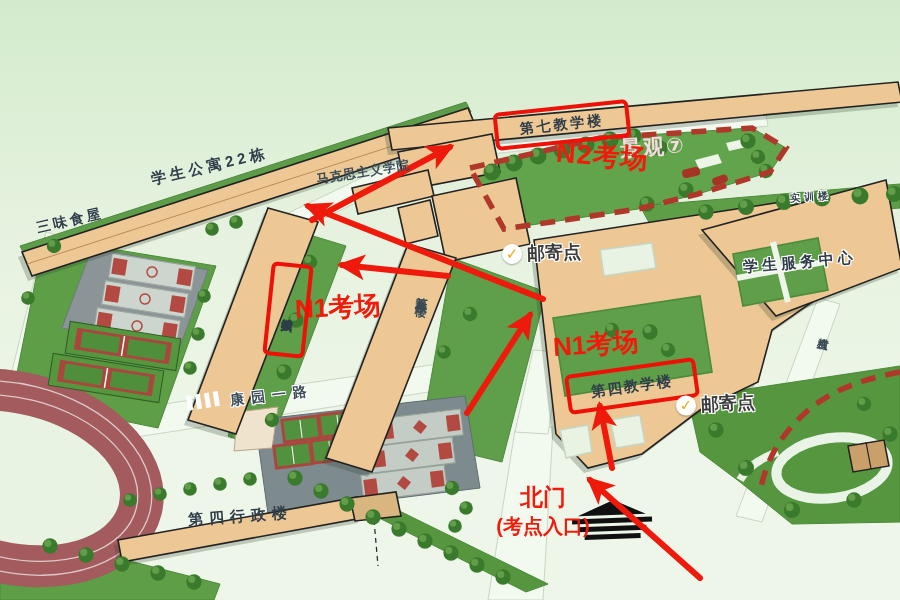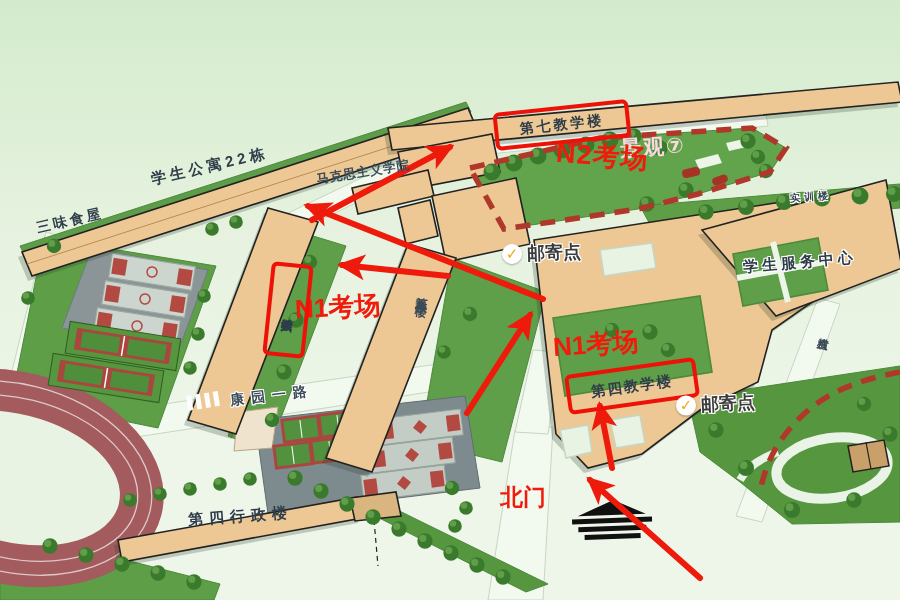--- a/index.html
+++ b/index.html
@@ -30,21 +30,21 @@
   #lbl-n1w{left:295px;top:290px;font-size:26px;transform:rotate(-3deg);}
   #lbl-building5{left:409px;top:287px;height:92px;font-size:12px;letter-spacing:2px;transform:rotate(7deg);color:#3c4c57;}
   #lbl-n1e{left:553px;top:327px;font-size:26px;transform:rotate(-4deg);}
   #lbl-building4{left:566px;top:366px;width:124px;height:32px;transform:rotate(-8deg);font-size:14.5px;letter-spacing:2px;}
   #lbl-mail2{left:676px;top:392px;transform:rotate(-3deg);}
   #lbl-eightroad{left:813px;top:329px;height:48px;font-size:11px;transform:rotate(12deg);color:#3c4c57;}
   #lbl-service{left:743px;top:253px;font-size:15px;letter-spacing:4px;transform:rotate(-5deg);color:#2e3d49;}
   #lbl-training{left:790px;top:190px;font-size:10px;letter-spacing:4px;transform:rotate(-4deg);color:#34434e;}
   #lbl-kangyuan{left:230px;top:387px;font-size:14px;letter-spacing:7px;transform:rotate(-7deg);color:#3c4c57;}
   #lbl-admin4{left:188px;top:507px;font-size:15px;letter-spacing:6px;transform:rotate(-4deg);color:#2f3e4a;}
-  #lbl-northgate{left:448px;top:482px;width:150px;text-align:center;color:#f11b0b;line-height:1.35;}
+  #lbl-northgate{left:468px;top:482px;width:150px;text-align:center;color:#f11b0b;line-height:1.35;}
   #lbl-northgate .l1{font-size:23px;font-weight:700;}
   #lbl-northgate .l2{font-size:20px;font-weight:700;}
 </style>
 </head>
 <body>
 
 <div class="stage">
 
   <svg width="900" height="600" viewBox="0 0 900 600">
     <defs>
@@ -342,15 +342,16 @@
   </div>
 
   <div id="lbl-eightroad" class="lbl vert">八横道</div>
   <div id="lbl-service" class="lbl outline">学生服务中心</div>
   <div id="lbl-training" class="lbl outline">实训楼</div>
   <div id="lbl-kangyuan" class="lbl outline">康园一路</div>
   <div id="lbl-admin4" class="lbl">第四行政楼</div>
 
   <div id="lbl-northgate" class="lbl">
     <div class="l1">北门</div>
+    <div class="l2">(考点入口)</div>
   </div>
 
 </div>
 
 </body></html>

